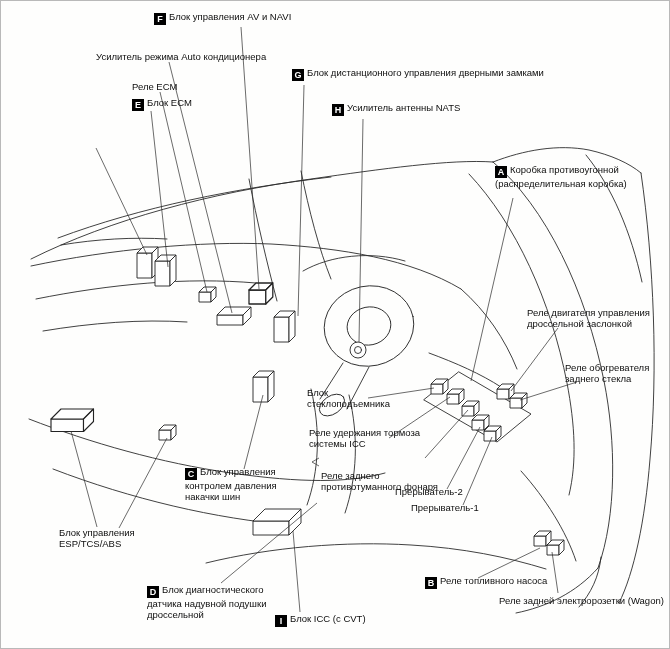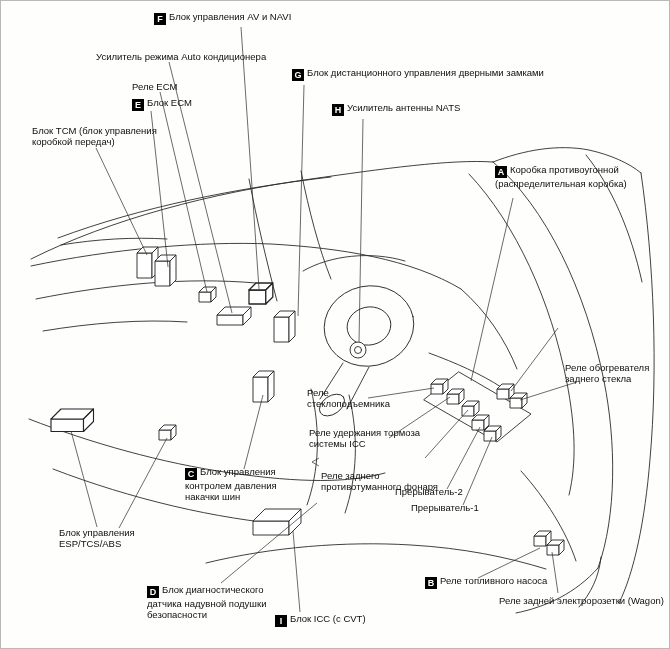--- a/index.html
+++ b/index.html
@@ -148,35 +148,35 @@
   </div>
 
   <div class="label" style="left:131px;top:96px;width:120px">
     <span class="badge">E</span><span>Блок ECM</span>
   </div>
 
   <div class="label" style="left:331px;top:101px;width:220px">
     <span class="badge">H</span><span>Усилитель антенны NATS</span>
   </div>
 
-  <div class="label" style="left:31px;top:124px;width:135px">
-    <span>Блок TCM (блок управления коробкой передач)</span>
-  </div>
 
   <div class="label" style="left:494px;top:163px;width:162px">
     <span class="badge">A</span><span>Коробка противоугонной (распределительная коробка)</span>
   </div>
 
+  <div class="label" style="left:526px;top:306px;width:135px">
+    <span>Реле двигателя управления дроссельной заслонкой</span>
+  </div>
 
   <div class="label" style="left:564px;top:361px;width:110px">
     <span>Реле обогревателя заднего стекла</span>
   </div>
 
   <div class="label" style="left:306px;top:386px;width:95px">
-    <span>Реле стеклоподъемника</span>
+    <span>Блок стеклоподъемника</span>
   </div>
 
   <div class="label" style="left:308px;top:426px;width:120px">
     <span>Реле удержания тормоза системы ICC</span>
   </div>
 
   <div class="label" style="left:320px;top:469px;width:140px">
     <span>Реле заднего противотуманного фонаря</span>
   </div>
 
@@ -190,21 +190,21 @@
 
   <div class="label" style="left:184px;top:465px;width:112px">
     <span class="badge">C</span><span>Блок управления контролем давления накачки шин</span>
   </div>
 
   <div class="label" style="left:58px;top:526px;width:100px">
     <span>Блок управления ESP/TCS/ABS</span>
   </div>
 
   <div class="label" style="left:146px;top:583px;width:128px">
-    <span class="badge">D</span><span>Блок диагностического датчика надувной подушки безопасности</span>
+    <span class="badge">D</span><span>Блок диагностического датчика надувной подушки дроссельной</span>
   </div>
 
   <div class="label" style="left:424px;top:574px;width:165px">
     <span class="badge">B</span><span>Реле топливного насоса</span>
   </div>
 
   <div class="label" style="left:274px;top:612px;width:130px">
     <span class="badge">I</span><span>Блок ICC (с CVT)</span>
   </div>
 

